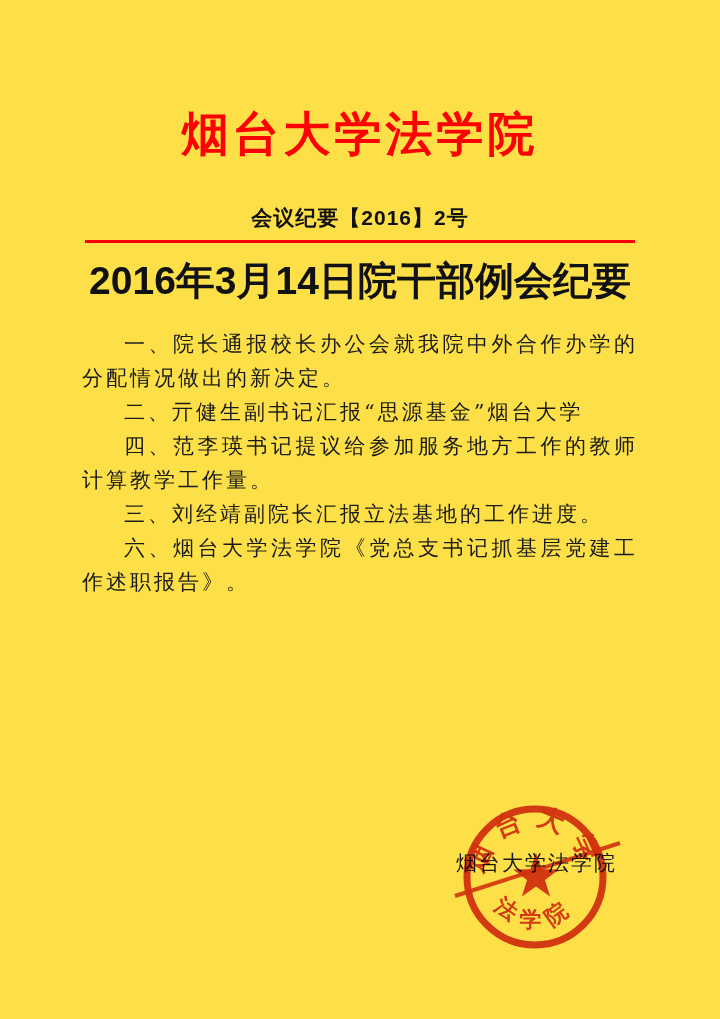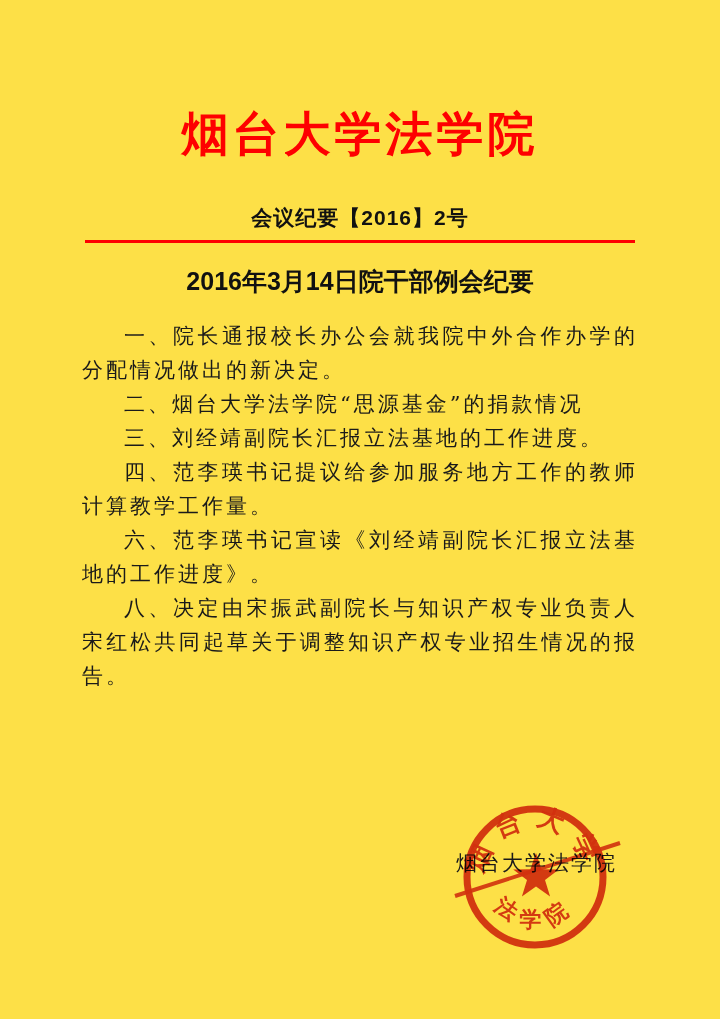--- a/index.html
+++ b/index.html
@@ -31,27 +31,27 @@
     white-space:nowrap;
   }
   .red-divider{
     position:absolute;top:240px;left:85px;
     width:550px;height:3px;
     background:#fe0000;
   }
   .doc-title{
     position:absolute;top:259px;left:0;width:720px;
     text-align:center;
-    font-size:25px;line-height:44px;
+    font-size:39px;line-height:44px;
     font-weight:700;
     color:#111111;
     white-space:nowrap;
   }
   .body-text{
-    position:absolute;top:319px;left:82px;
+    position:absolute;top:327px;left:82px;
     width:556px;
     font-family:"DejaVu Serif","Liberation Serif",serif;
     font-size:21px;line-height:34px;
     letter-spacing:3px;
     text-align:justify;
     color:#1a1a1a;
   }
   .body-text p{margin:0;text-indent:2em;}
   .signature{
     position:absolute;top:845px;right:103px;
@@ -77,25 +77,24 @@
   <div class="org-title">烟台大学法学院</div>
 
   <div class="doc-number">会议纪要【2016】2号</div>
 
   <div class="red-divider"></div>
 
   <div class="doc-title">2016年3月14日院干部例会纪要</div>
 
   <div class="body-text">
     <p>一、院长通报校长办公会就我院中外合作办学的分配情况做出的新决定。</p>
-    <p>二、烟台大学法学院“思源基金”的捐款情况</p>
+    <p>二、亓健生副书记汇报“思源基金”烟台大学</p>
+    <p>四、范李瑛书记提议给参加服务地方工作的教师计算教学工作量。</p>
     <p>三、刘经靖副院长汇报立法基地的工作进度。</p>
-    <p>四、范李瑛书记提议给参加服务地方工作的教师计算教学工作量。</p>
-    <p>六、范李瑛书记宣读《刘经靖副院长汇报立法基地的工作进度》。</p>
-    <p>八、决定由宋振武副院长与知识产权专业负责人宋红松共同起草关于调整知识产权专业招生情况的报告。</p>
+    <p>六、烟台大学法学院《党总支书记抓基层党建工作述职报告》。</p>
   </div>
 
   <div class="signature">
     <div>烟台大学法学院</div>
   </div>
 
   <svg class="seal" viewBox="0 0 170 160" xmlns="http://www.w3.org/2000/svg">
     <g fill="none" stroke="#d0261e">
       <circle cx="83" cy="80" r="68" stroke-width="7" opacity="0.95"></circle>
     </g>

